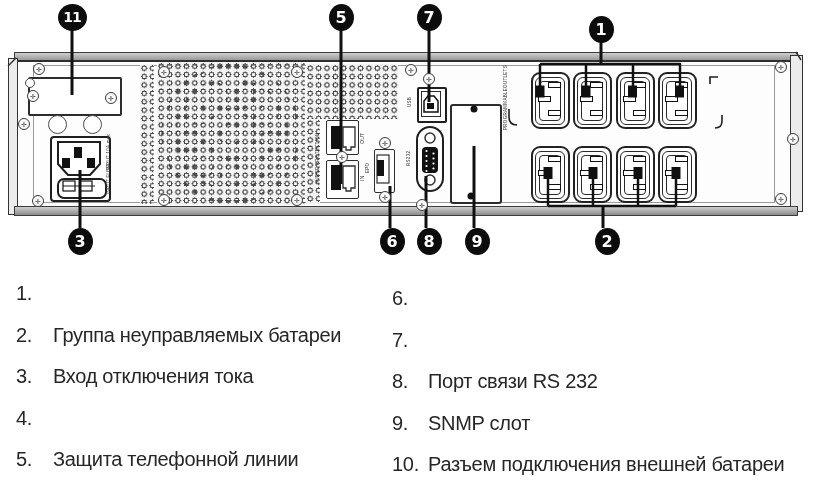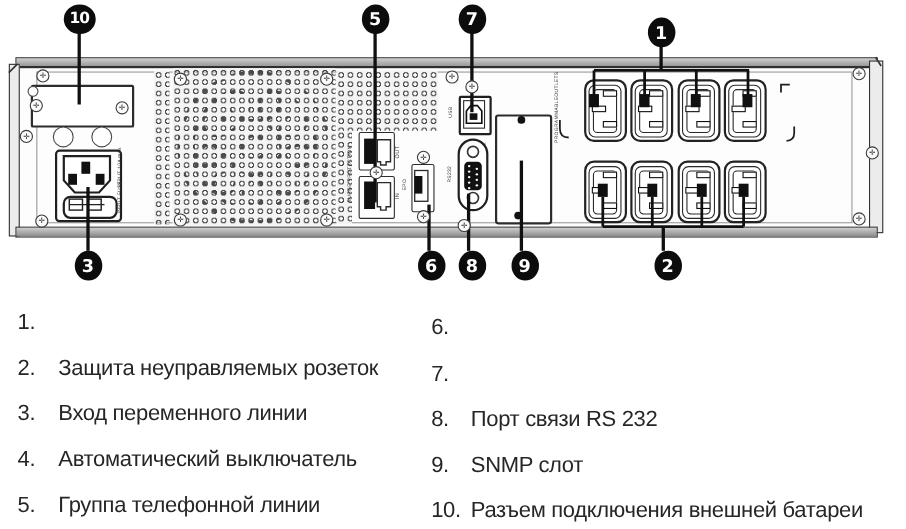--- a/index.html
+++ b/index.html
@@ -296,49 +296,48 @@
         <path d="M676,206 V179"></path>
     </g>
     <g fill="#101010">
       <rect x="543.5" y="167" width="9" height="12"></rect>
         <rect x="588.5" y="167" width="9" height="12"></rect>
       <rect x="633.5" y="167" width="9" height="12"></rect>
         <rect x="671.5" y="167" width="9" height="12"></rect>
     </g>
   </svg>
 
-  <div class="co wide" style="left:57.5px;top:3.5px;">10</div>
+  <div class="co wide" style="left:57.5px;top:3.5px;">11</div>
   <div class="co" style="left:328.5px;top:3.5px;">5</div>
   <div class="co" style="left:416.5px;top:3.5px;">7</div>
   <div class="co" style="left:588.5px;top:15.5px;">1</div>
   <div class="co" style="left:67.5px;top:227.5px;">3</div>
   <div class="co" style="left:379.5px;top:227.5px;">6</div>
   <div class="co" style="left:416.5px;top:227.5px;">8</div>
   <div class="co" style="left:464.5px;top:227.5px;">9</div>
   <div class="co" style="left:594.5px;top:227.5px;">2</div>
 
   <div class="legend-col lcol-left">
     <div class="lrow">
         <span class="lnum">1.</span>
       </div>
     <div class="lrow">
         <span class="lnum">2.</span>
-        <span class="ltext">Защита неуправляемых розеток</span>
+        <span class="ltext">Группа неуправляемых батареи</span>
       </div>
     <div class="lrow">
         <span class="lnum">3.</span>
-        <span class="ltext">Вход переменного линии</span>
+        <span class="ltext">Вход отключения тока</span>
       </div>
     <div class="lrow">
         <span class="lnum">4.</span>
-        <span class="ltext">Автоматический выключатель</span>
       </div>
     <div class="lrow">
         <span class="lnum">5.</span>
-        <span class="ltext">Группа телефонной линии</span>
+        <span class="ltext">Защита телефонной линии</span>
       </div>
   </div>
   <div class="legend-col lcol-right">
     <div class="lrow">
         <span class="lnum">6.</span>
       </div>
     <div class="lrow">
         <span class="lnum">7.</span>
       </div>
     <div class="lrow">

